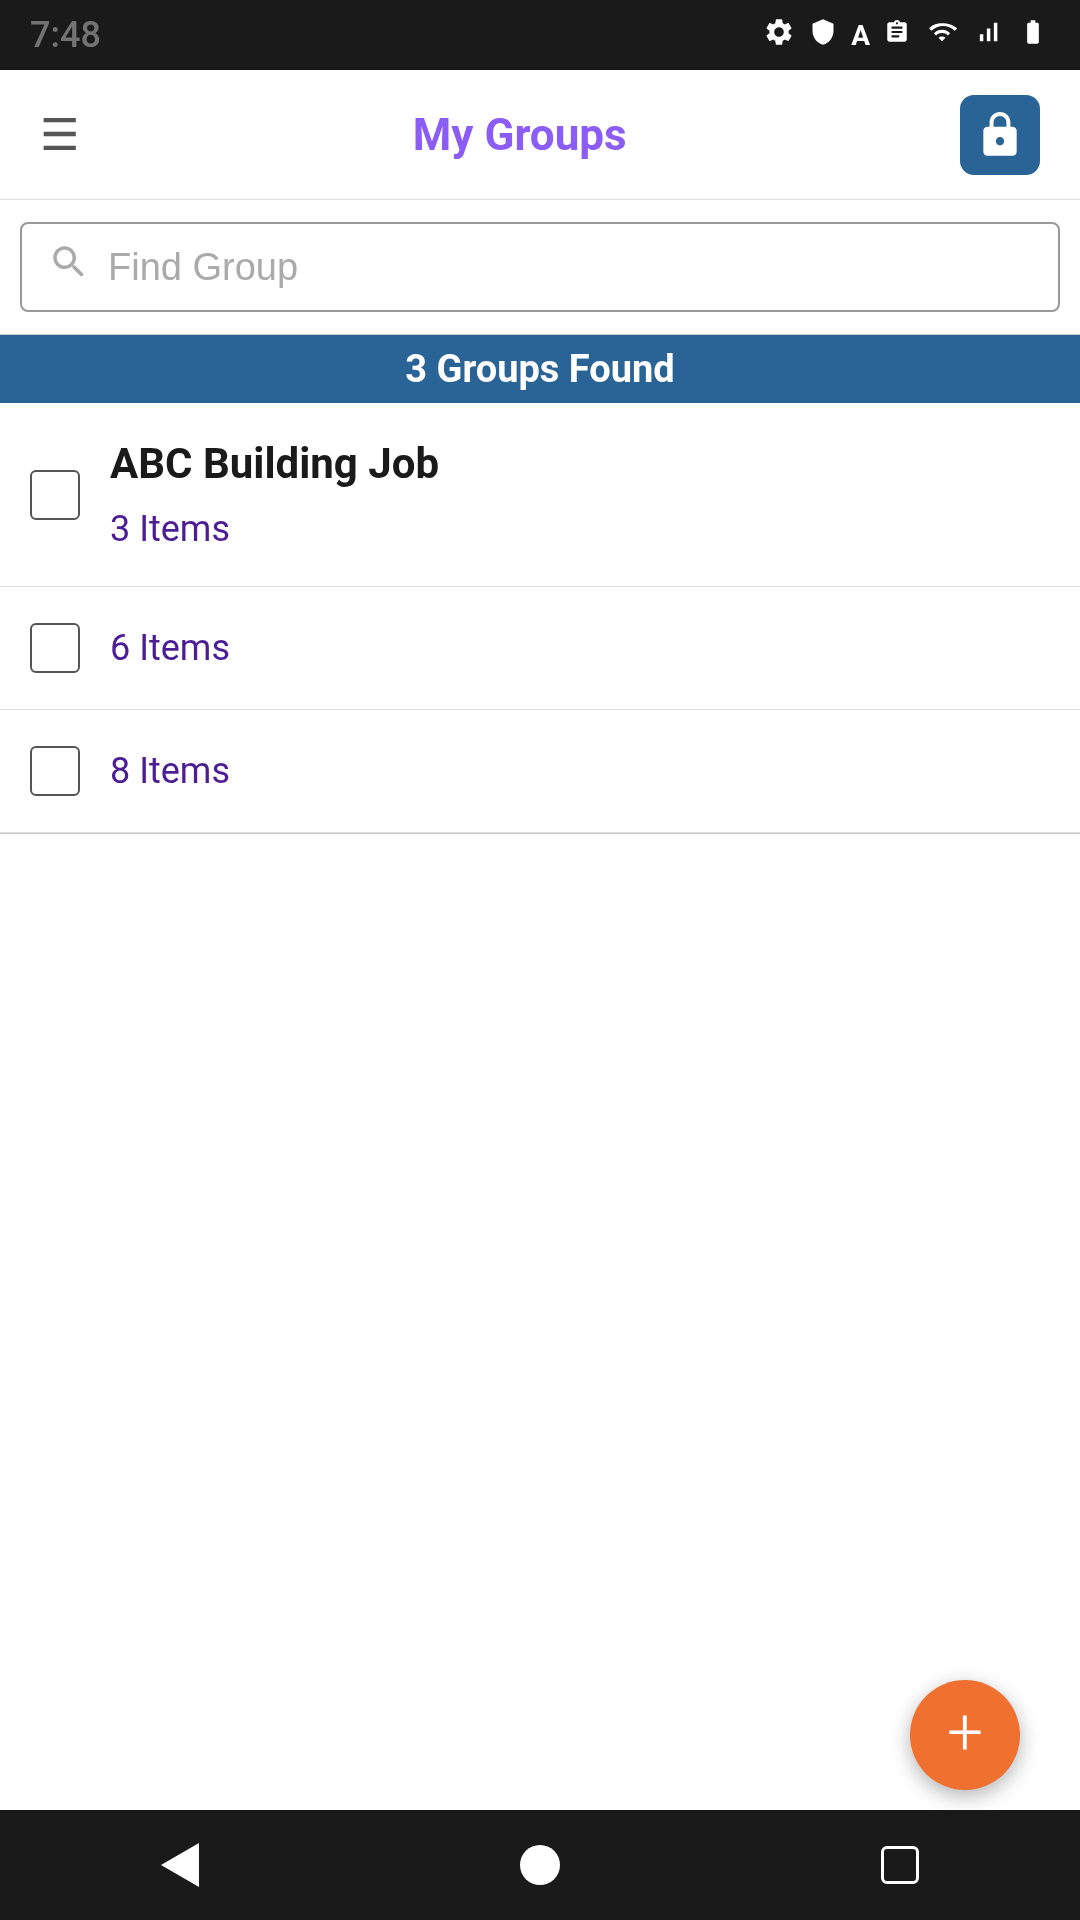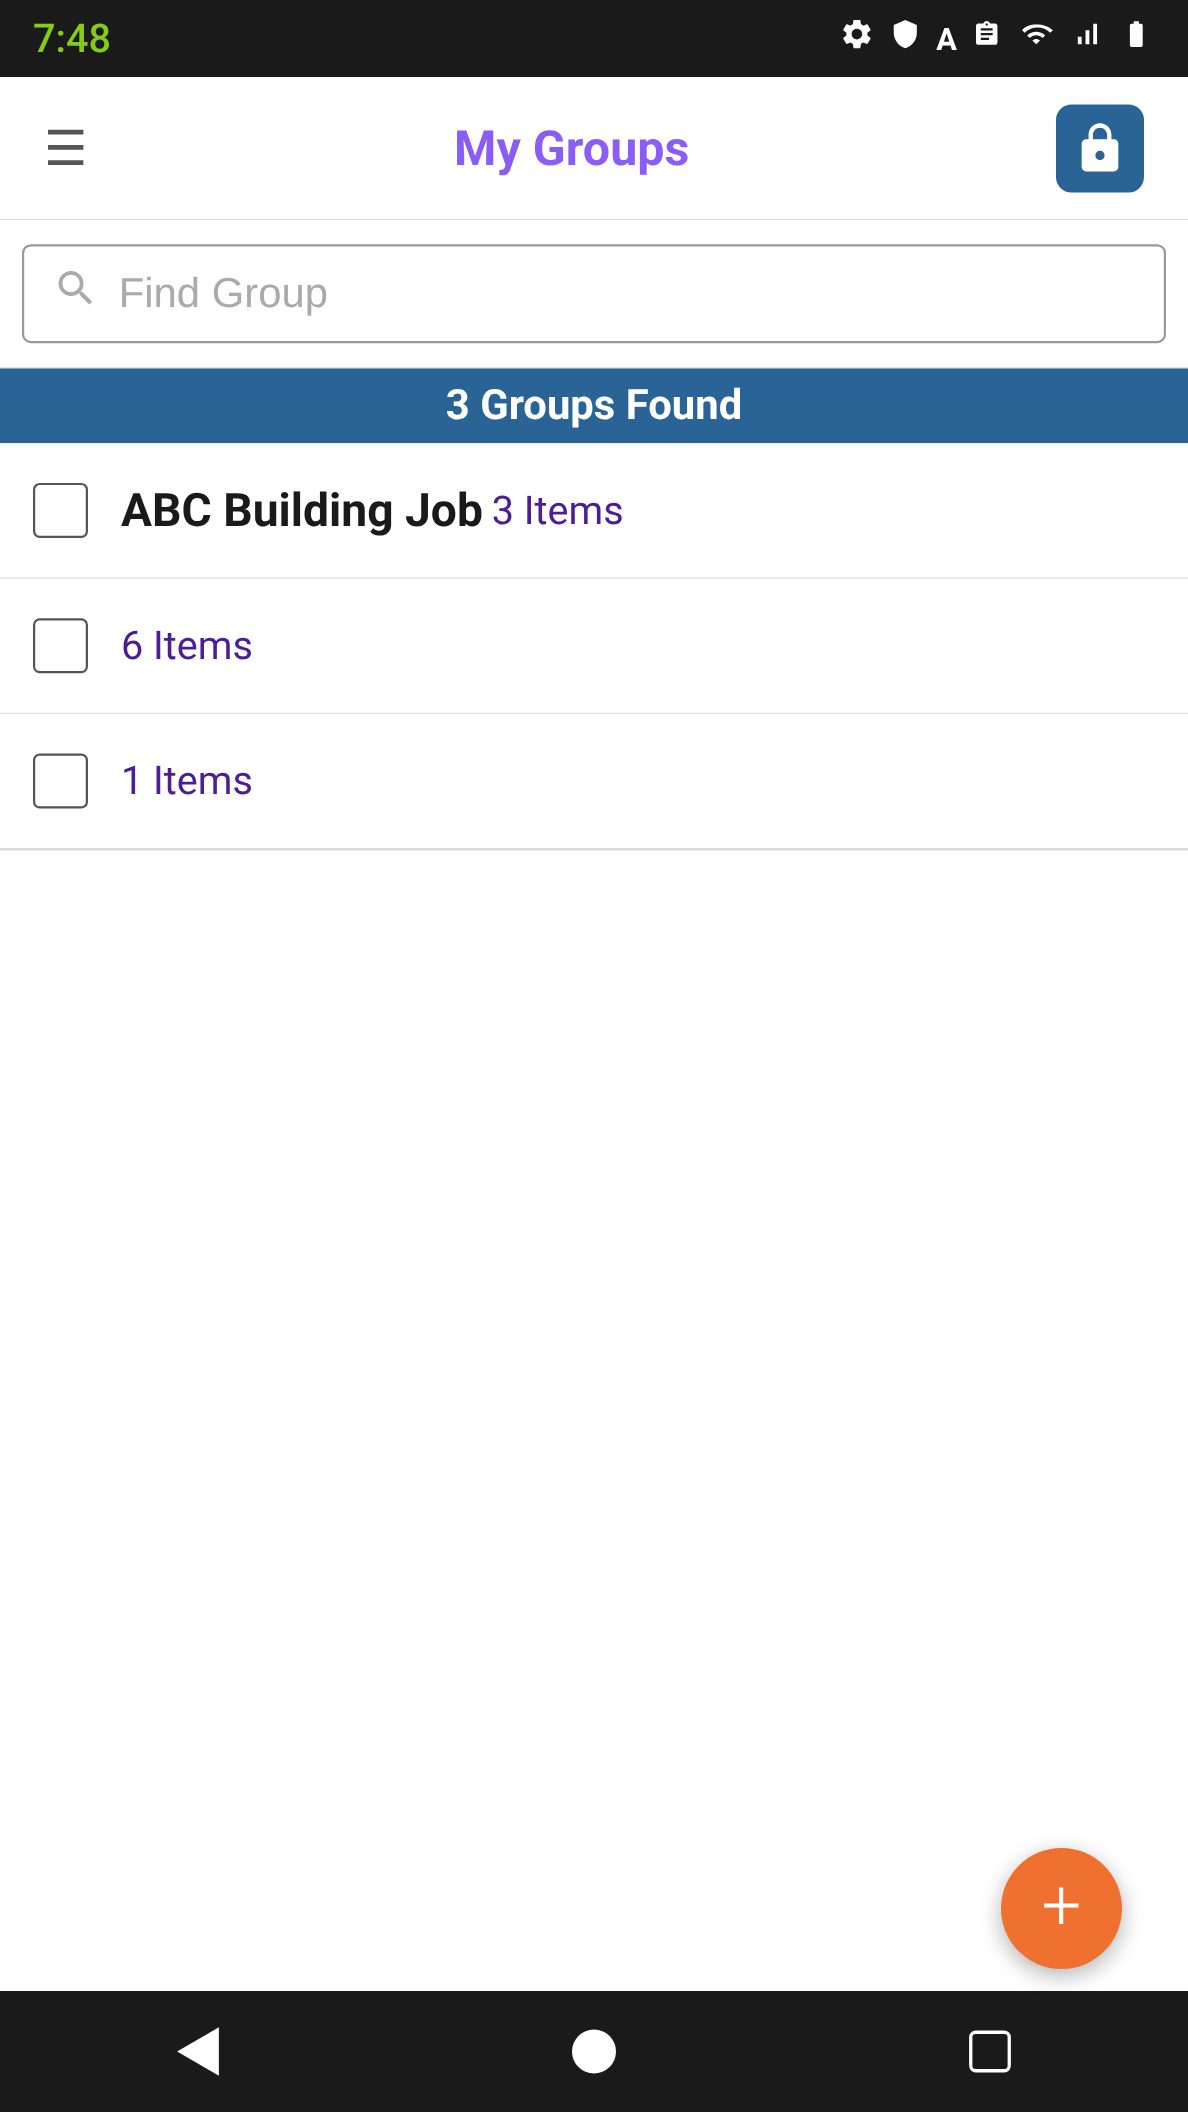--- a/index.html
+++ b/index.html
@@ -26,21 +26,21 @@
       display: flex;
       align-items: center;
       justify-content: space-between;
       padding: 0 30px;
       color: white;
     }
 
     .status-time {
       font-size: 36px;
       font-weight: 500;
-      color: #84cc16;
+      color: #737373;
     }
 
     .status-icons {
       display: flex;
       align-items: center;
       gap: 14px;
     }
 
     .status-icon {
       color: white;
@@ -162,22 +162,22 @@
       margin-right: 30px;
       flex-shrink: 0;
       cursor: pointer;
       background: transparent;
       appearance: none;
       -webkit-appearance: none;
     }
 
     .group-info {
       display: flex;
-      gap: 8px;
-      align-items: center;
+      flex-direction: column;
+      gap: 20px;
     }
 
     .group-name {
       font-size: 42px;
       font-weight: 700;
       color: #1a1a1a;
     }
 
     .group-items-count {
       font-size: 36px;
@@ -344,21 +344,21 @@
   <div class="group-item">
     <input type="checkbox" class="group-checkbox" style="">
     <div class="group-info">
       <span class="group-items-count">6 Items</span>
     </div>
   </div>
 
   <div class="group-item">
     <input type="checkbox" class="group-checkbox" style="">
     <div class="group-info">
-      <span class="group-items-count">1 Items</span>
+      <span class="group-items-count">8 Items</span>
     </div>
   </div>
 
 </div>
 
 <div class="divider-bottom" style="margin-top: 0;"></div>
 
 <div class="fab">
   <span class="fab-icon">+</span>
 </div>

